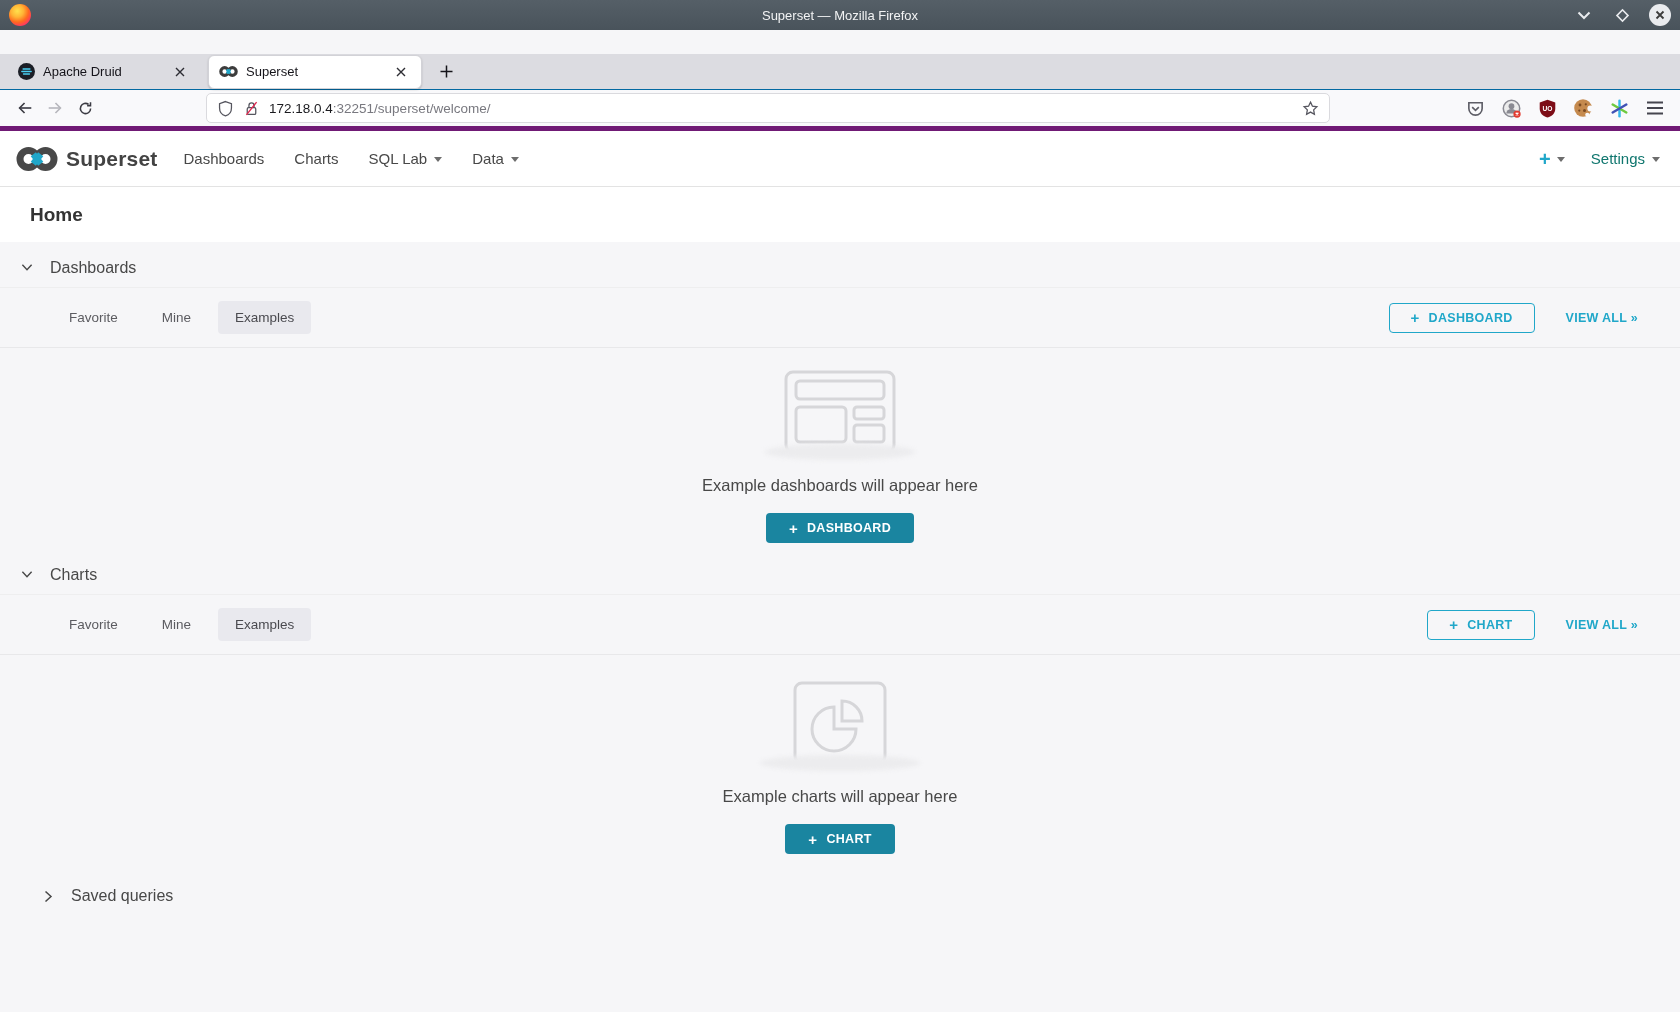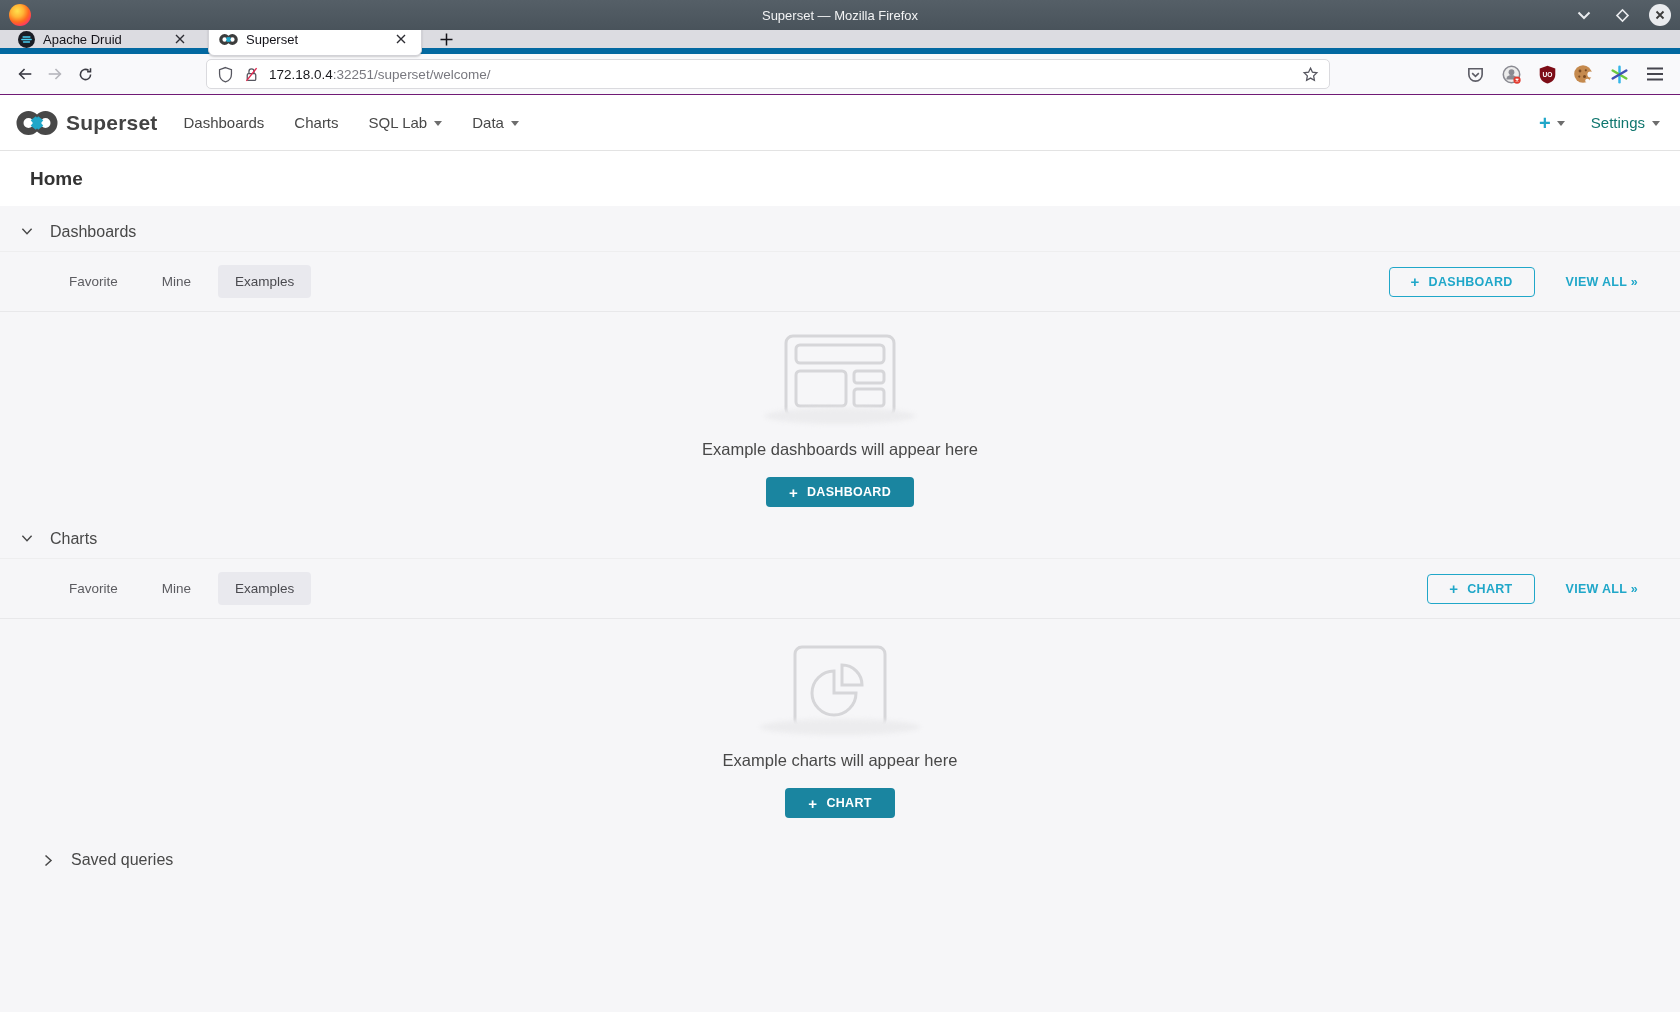--- a/index.html
+++ b/index.html
@@ -11,32 +11,32 @@
               display:flex; align-items:center; padding:0 9px; }
   .fx-icon { width:22px; height:22px; border-radius:50%;
              background:radial-gradient(circle at 38% 32%, #ffe14d 0%, #ffb435 30%, #ff6a1f 55%, #ff3b5c 75%, #b5007f 100%);
              z-index:2; }
   .win-title { position:absolute; left:0; right:0; text-align:center; color:#f2f3f4; font-size:13px; }
   .win-controls { margin-left:auto; display:flex; align-items:center; gap:16px; z-index:2; }
   .win-btn { display:flex; align-items:center; justify-content:center; width:22px; height:22px; }
   .close-circle { background:#e9ebee; border-radius:50%; }
 
   
-  .tabbar { height:24px; background:#dcdce1; border-bottom:6px solid #0369a1;
-            display:flex; align-items:center; padding:0 0 0 8px; }
+  .tabbar { height:36px; background:#dcdce1; border-bottom:1px solid #0369a1;
+            display:flex; align-items:center; padding:0 0 0 8px;margin-top:24px; }
   .tab { display:flex; align-items:center; gap:8px; height:34px; padding:0 10px; font-size:13px; color:#15141a; }
   .tab.inactive { width:192px; }
   .tab.active { width:214px; margin:0 6px 0 8px; background:#ffffff; border:1px solid #d2d2d7;
                 border-radius:6px; box-shadow:0 1px 2px rgba(0,0,0,.18); }
   .tab-title { flex:1; white-space:nowrap; overflow:hidden; }
   .tab-close { display:flex; align-items:center; justify-content:center; width:20px; height:20px; border-radius:3px; }
   .newtab-btn { display:flex; align-items:center; justify-content:center; width:28px; height:28px; margin-left:4px; border-radius:4px; }
 
   
-  .toolbar { height:41px; background:#f9f9fb; border-bottom:1px solid #701a75;
+  .toolbar { height:41px; background:#f9f9fb; border-bottom:5px solid #701a75;
              display:flex; align-items:center; padding:0 14px 0 10px; }
   .nav-btn { width:30px; height:30px; display:flex; align-items:center; justify-content:center; border-radius:4px; }
   .urlbar { margin-left:106px; width:1124px; height:30px; background:#fff; border:1px solid #dadade;
             border-radius:5px; display:flex; align-items:center; padding:0 10px; gap:9px; }
   .url-text { font-size:13.5px; color:#1a1a1e; white-space:nowrap; }
   .url-path { color:#78787f; }
   .url-star { margin-left:auto; display:flex; }
   .tb-right { margin-left:auto; display:flex; align-items:center; gap:14px; }
   .ext-btn { width:22px; height:22px; display:flex; align-items:center; justify-content:center; }
 

